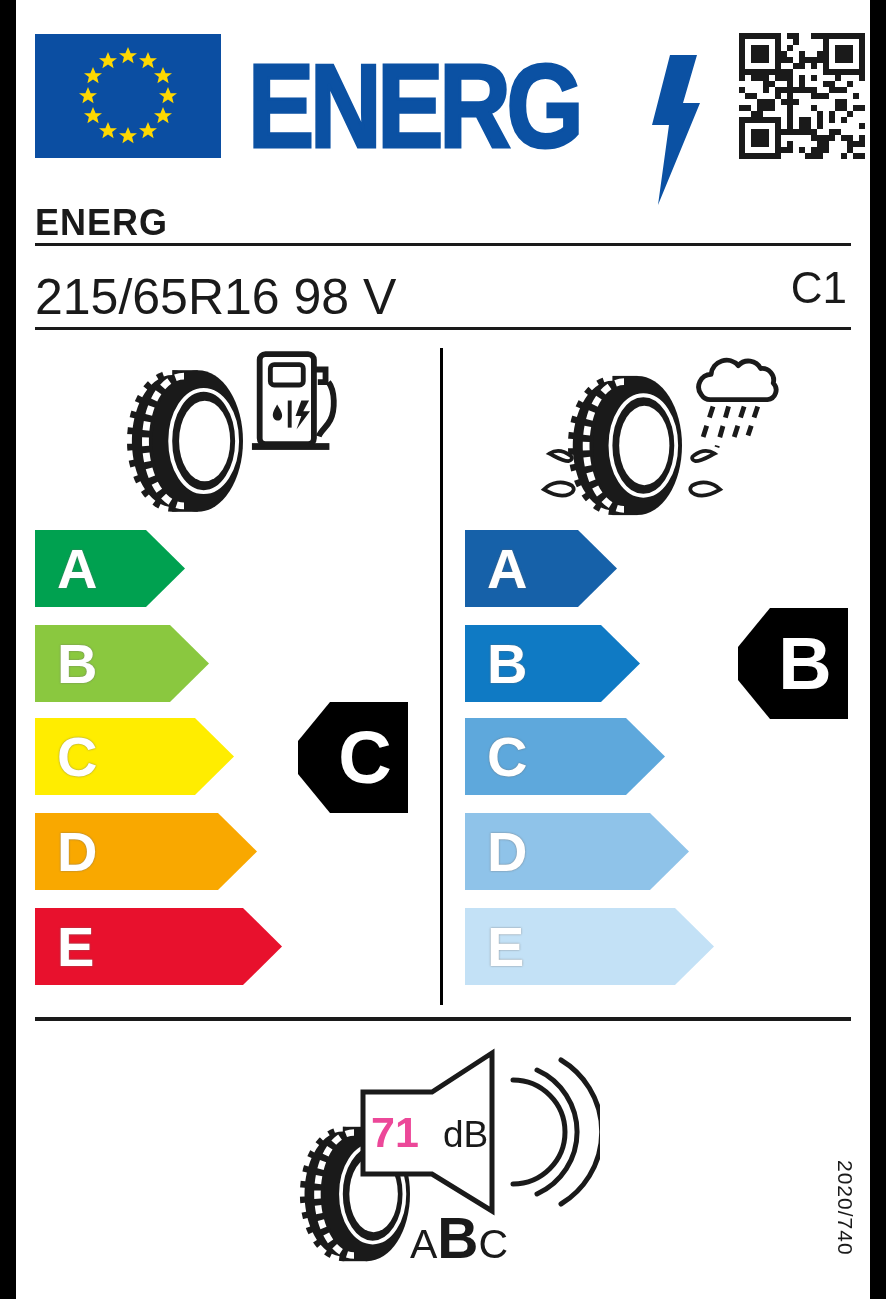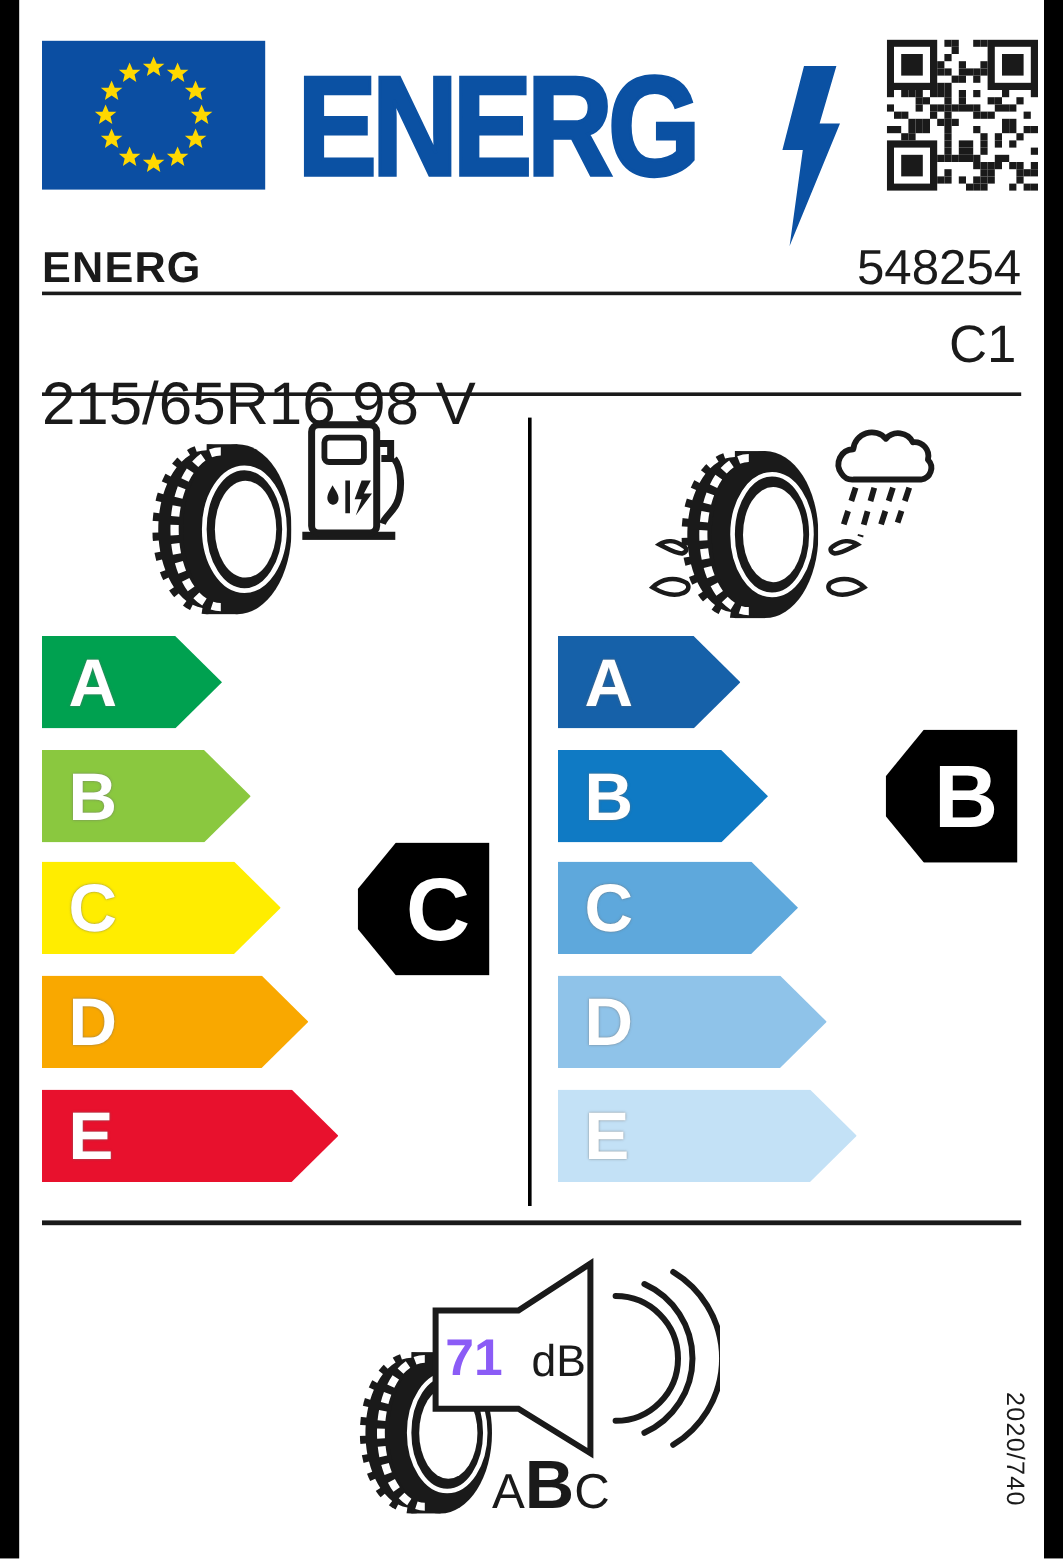--- a/index.html
+++ b/index.html
@@ -14,21 +14,21 @@
   #energ-logo{left:248px;top:47px;font-size:118px;line-height:1;font-weight:bold;
               color:#0b51a3;transform:scaleX(0.84);transform-origin:left top;
               letter-spacing:-5px;-webkit-text-stroke:3px #0b51a3;}
   #lightning{left:648px;top:55px;}
   #qr-code{left:739px;top:33px;width:126px;height:126px;}
 
   
   #brand-name{left:35px;top:202px;font-size:36px;font-weight:bold;letter-spacing:1px;}
   #article-number{right:35px;top:200px;font-size:41px;}
   #sep1{left:35px;right:35px;top:243px;height:3px;background:#1a1a1a;}
-  #tire-size{left:35px;top:268px;font-size:50px;margin-top:39px;}
+  #tire-size{left:35px;top:268px;font-size:50px;}
   #tire-class{right:39px;top:263px;font-size:44px;}
   #sep2{left:35px;right:35px;top:327px;height:3px;background:#1a1a1a;}
 
   
   #col-divider{left:440px;top:348px;width:3px;height:657px;background:#000;}
   #sep3{left:35px;right:35px;top:1017px;height:4px;background:#1a1a1a;}
 
   
   .arrow{position:absolute;height:77px;line-height:77px;padding-left:22px;
          font-size:56px;font-weight:bold;color:#fff;
@@ -45,21 +45,21 @@
              font-size:74px;font-weight:bold;line-height:111px;text-align:center;
              padding-left:24px;box-sizing:border-box;
              clip-path:polygon(32px 0, 100% 0, 100% 100%, 32px 100%, 0 calc(100% - 39px), 0 39px);}
   #fuel-indicator{left:298px;top:702px;}
   #wet-indicator{left:738px;top:608px;}
 
   
   .icon{position:absolute;}
 
   
-  #noise-value{left:371px;top:1108px;font-size:43px;font-weight:bold;color:#8b5cf6;}
+  #noise-value{left:371px;top:1108px;font-size:43px;font-weight:bold;color:#ec4899;}
   #noise-unit{left:443px;top:1114px;font-size:37px;color:#1a1a1a;}
   #noise-classes{left:410px;top:1205px;display:flex;align-items:baseline;height:60px;}
   #noise-classes span{font-size:41px;color:#1a1a1a;}
   #noise-classes span.selected{font-size:57px;font-weight:bold;}
   #regulation{left:833px;top:1160px;font-size:21px;writing-mode:vertical-rl;letter-spacing:1px;}
 </style>
 </head>
 <body>
 
 <div id="label">
@@ -261,21 +261,20 @@
         <rect x="108" y="114" width="6" height="6" fill="#1a1a1a"></rect>
         <rect x="66" y="120" width="6" height="6" fill="#1a1a1a"></rect>
         <rect x="72" y="120" width="6" height="6" fill="#1a1a1a"></rect>
         <rect x="78" y="120" width="6" height="6" fill="#1a1a1a"></rect>
         <rect x="102" y="120" width="6" height="6" fill="#1a1a1a"></rect>
         <rect x="114" y="120" width="6" height="6" fill="#1a1a1a"></rect>
         <rect x="120" y="120" width="6" height="6" fill="#1a1a1a"></rect>
       </svg></div>
 
   <div id="brand-name" class="abs">ENERG</div>
-  <div id="article-number" class="abs">548254</div>
   <div id="sep1" class="abs"></div>
   <div id="tire-size" class="abs">215/65R16 98 V</div>
   <div id="tire-class" class="abs">C1</div>
   <div id="sep2" class="abs"></div>
 
   <div id="col-divider" class="abs"></div>
 
   <svg class="icon" style="left:125px;top:366px" width="118" height="150">
       <use href="#sym-tire"></use>
     </svg>

